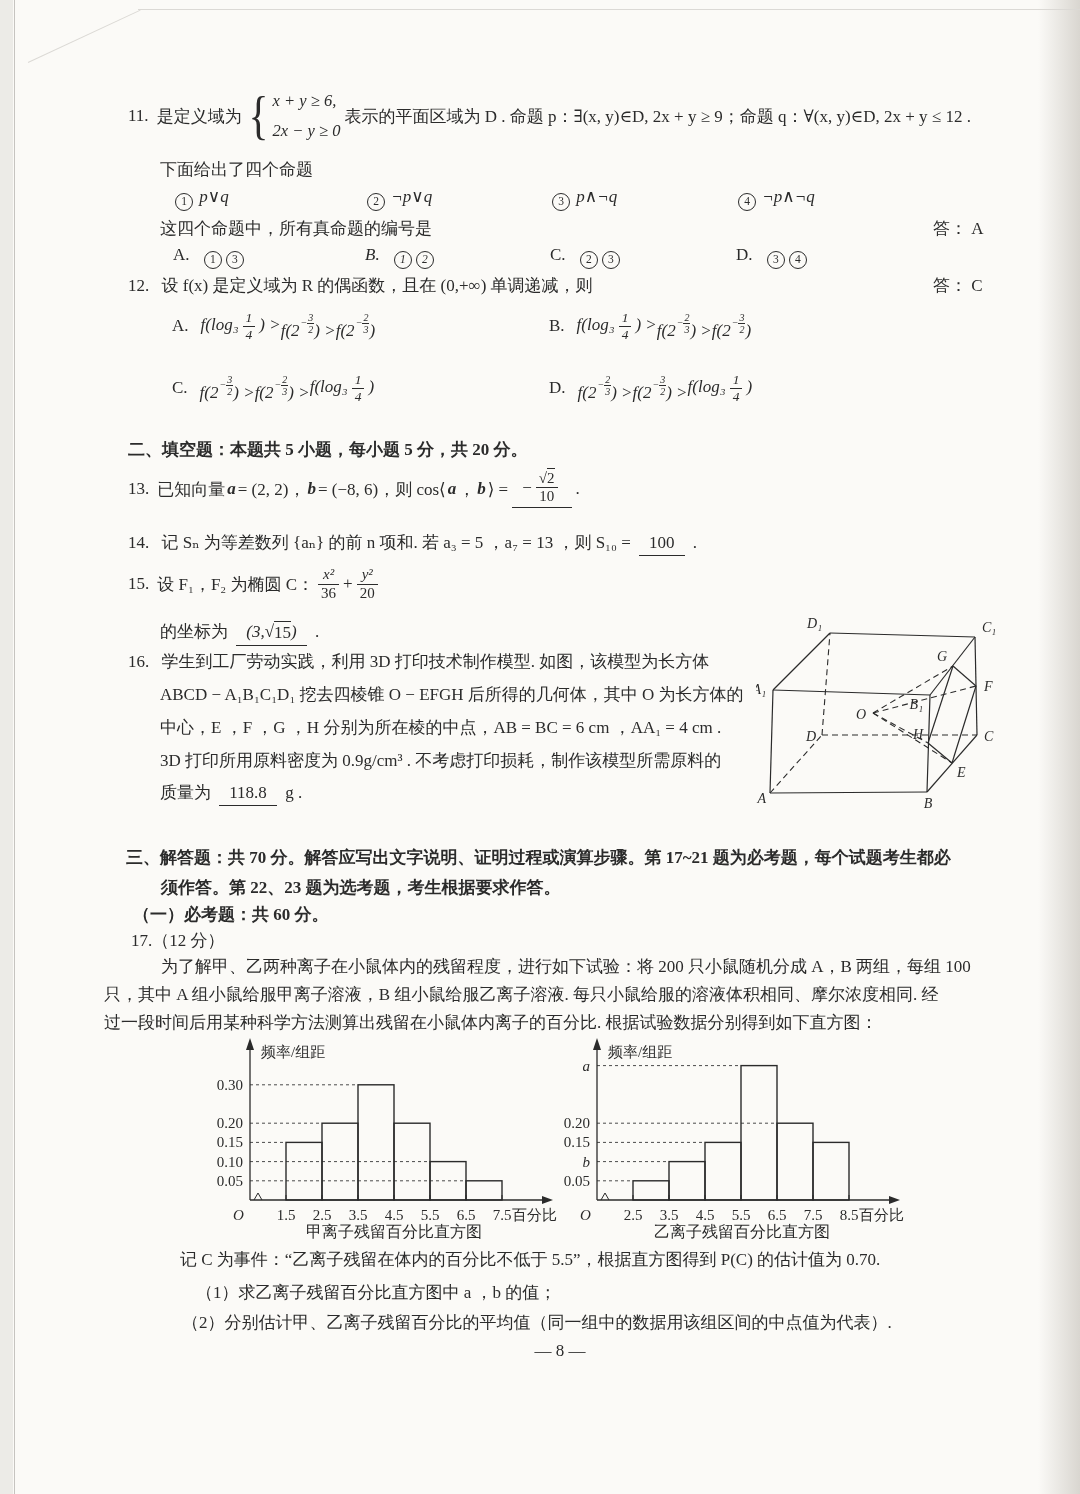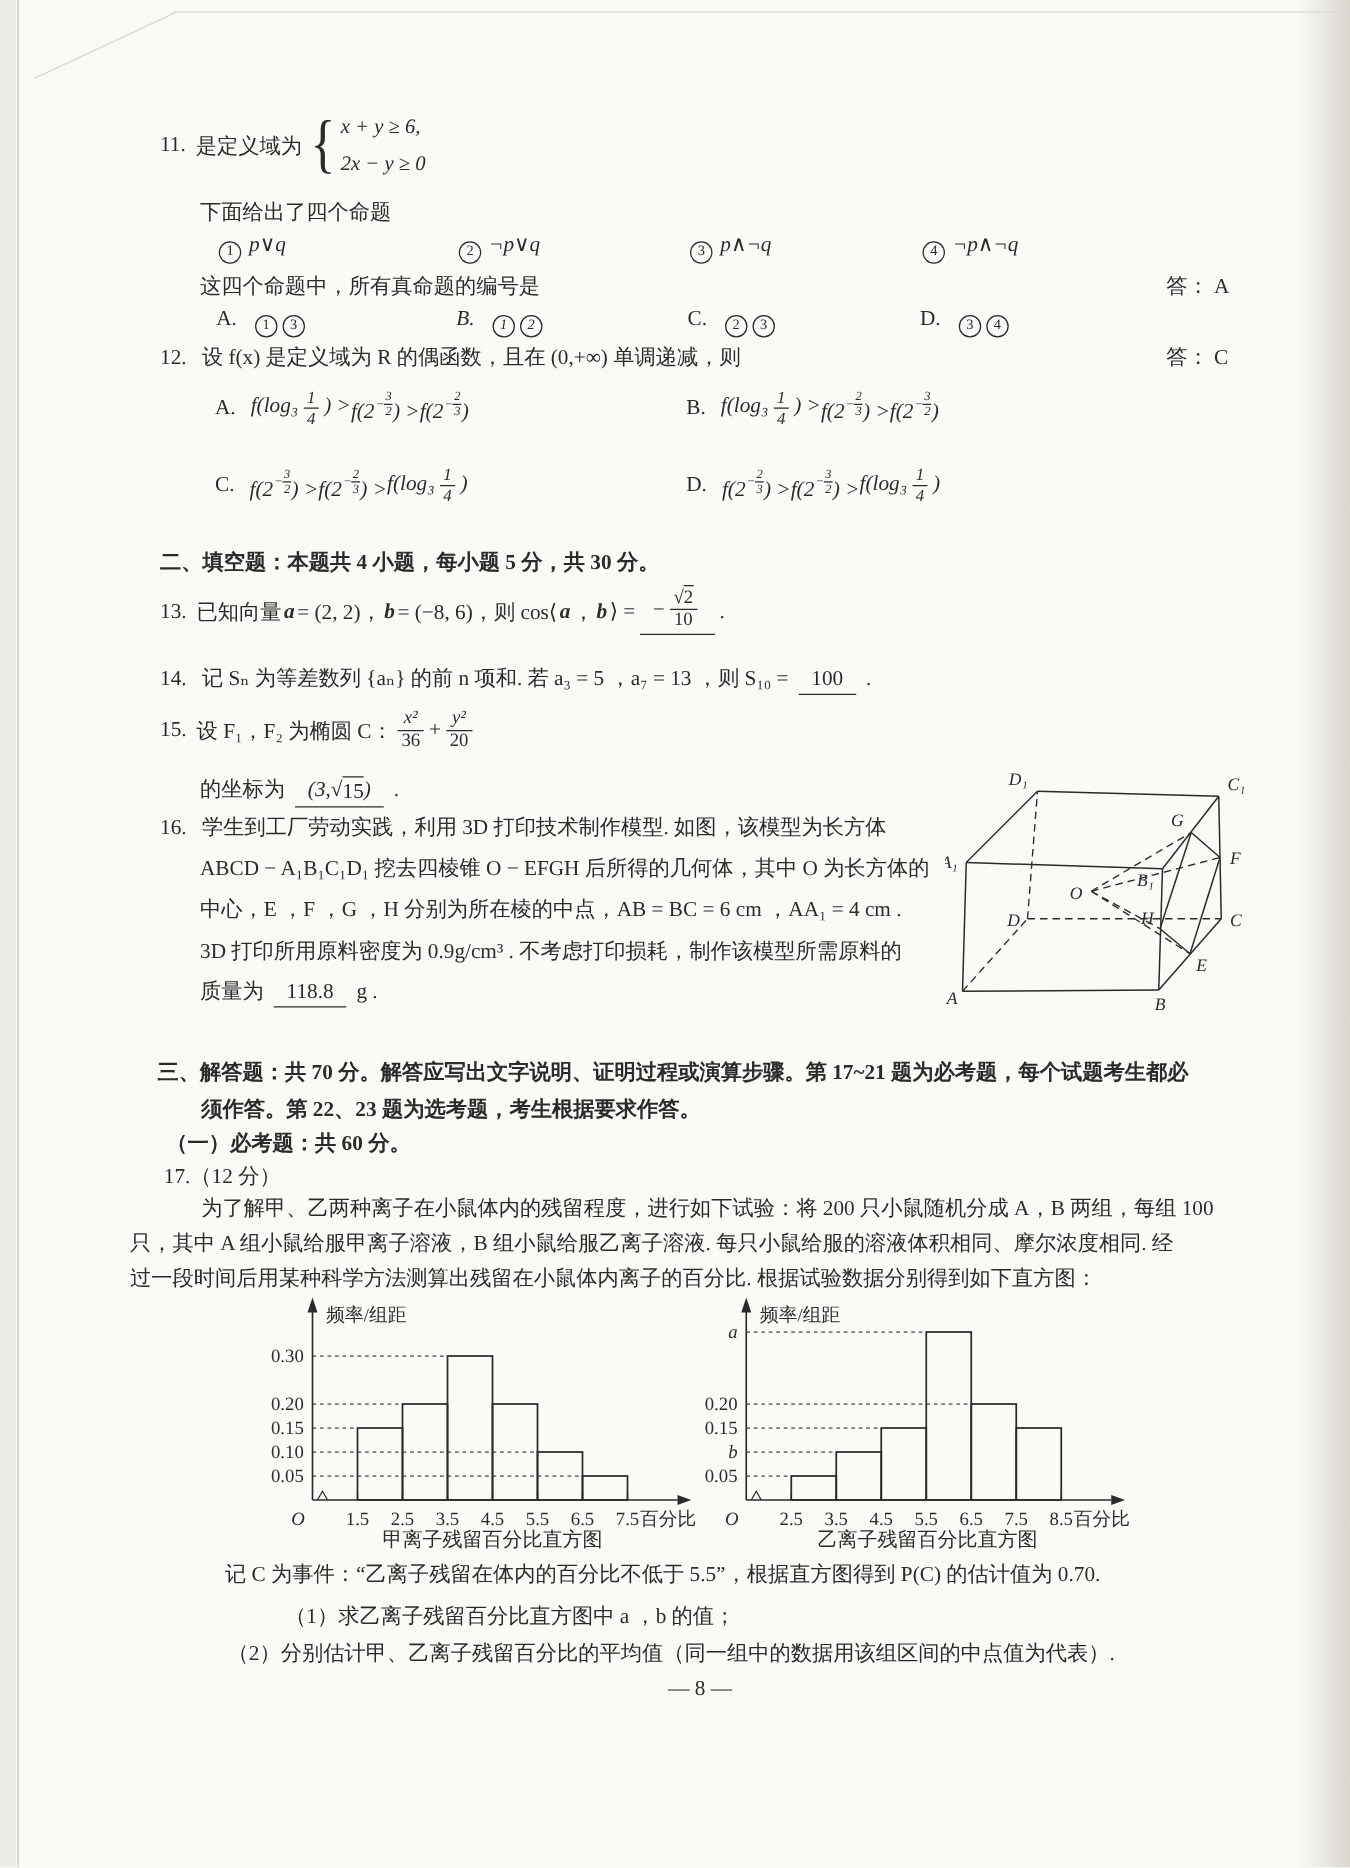--- a/index.html
+++ b/index.html
@@ -55,20 +55,21 @@
   <span>11.</span>
     <span class="gap"></span>
   <span>是定义域为</span>
   <span class="cases">
     <span class="brace">{</span>
     <span class="caserows">
       <span>x + y ≥ 6,</span>
       <span>2x − y ≥ 0</span>
     </span>
   </span>
+  <span>表示的平面区域为 D . 命题 p：∃(x, y)∈D, 2x + y ≥ 9；命题 q：∀(x, y)∈D, 2x + y ≤ 12 .</span>
 </div>
 <div class="line" style="left:160px;top:158px;">下面给出了四个命题</div>
 
 <div class="line" style="left:173px;top:186px;">
   <span class="circ">1</span>
   <span class="math">p∨q</span>
 </div>
 <div class="line" style="left:365px;top:186px;">
   <span class="circ">2</span>
   <span class="math">¬p∨q</span>
@@ -192,21 +193,21 @@
           <span class="efn">3</span>
           <span class="efd">2</span>
         </span>
       </span><span>) &gt;</span></span>
   <span class="math"><span>f(log₃</span><span class="frac sm">
         <span class="fn">1</span>
         <span class="fd">4</span>
       </span><span>)</span></span>
 </div>
 
-<div class="line bold" style="left:128px;top:438px;">二、填空题：本题共 4 小题，每小题 5 分，共 30 分。</div>
+<div class="line bold" style="left:128px;top:438px;">二、填空题：本题共 5 小题，每小题 5 分，共 20 分。</div>
 
 <div class="flexline" style="left:128px;top:464px;height:50px;">
   <span>13.</span>
     <span class="gap"></span>
   <span>已知向量</span>
   <span class="vb">a</span>
   <span>= (2, 2)，</span>
   <span class="vb">b</span>
   <span>= (−8, 6)，则 cos⟨</span>
   <span class="vb">a</span>
@@ -396,16 +397,16 @@
     <line x1="297" y1="167" x2="297" y2="162" stroke="#2b2b2b" stroke-width="1"></line>
     <text x="297" y="187" text-anchor="middle" font-size="15" fill="#2b2b2b">8.5</text>
     <text x="56" y="24" font-size="15" fill="#2b2b2b">频率/组距</text>
     <text x="307" y="187" font-size="15" fill="#2b2b2b">百分比</text>
     <text x="28" y="187" font-style="italic" font-size="15" fill="#2b2b2b">O</text>
   </svg>
 <div class="charttitle" style="left:264px;top:1222px;width:260px;">甲离子残留百分比直方图</div>
 <div class="charttitle" style="left:612px;top:1222px;width:260px;">乙离子残留百分比直方图</div>
 
 <div class="line" style="left:180px;top:1248px;">记 C 为事件：“乙离子残留在体内的百分比不低于 5.5”，根据直方图得到 P(C) 的估计值为 0.70.</div>
-<div class="line" style="left:196px;top:1281px;margin-left:32px;">（1）求乙离子残留百分比直方图中 a ，b 的值；</div>
+<div class="line" style="left:196px;top:1281px;">（1）求乙离子残留百分比直方图中 a ，b 的值；</div>
 <div class="line" style="left:182px;top:1311px;">（2）分别估计甲、乙离子残留百分比的平均值（同一组中的数据用该组区间的中点值为代表）.</div>
 
 <div class="line" style="left:0;top:1341px;width:1120px;text-align:center;">— 8 —</div>
 
 </body></html>

